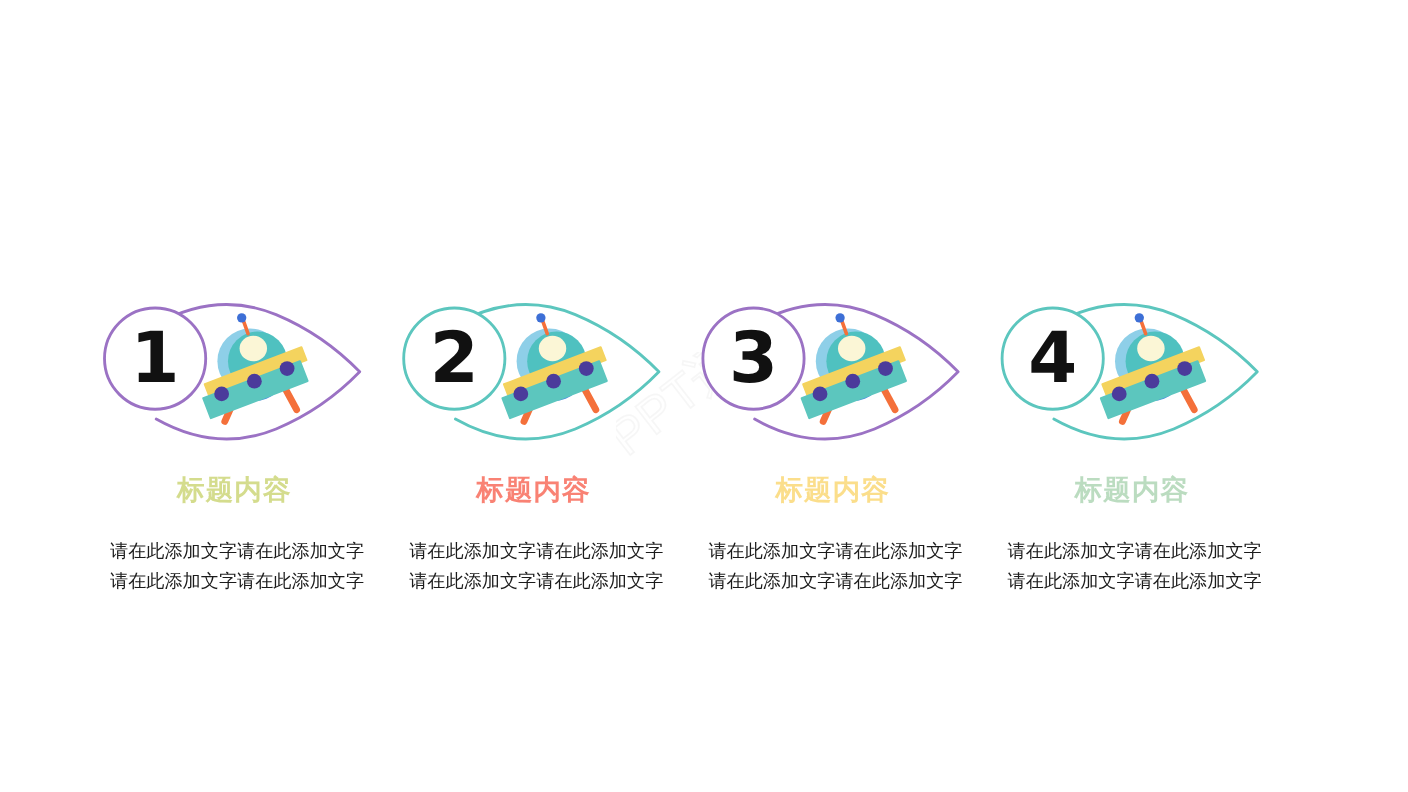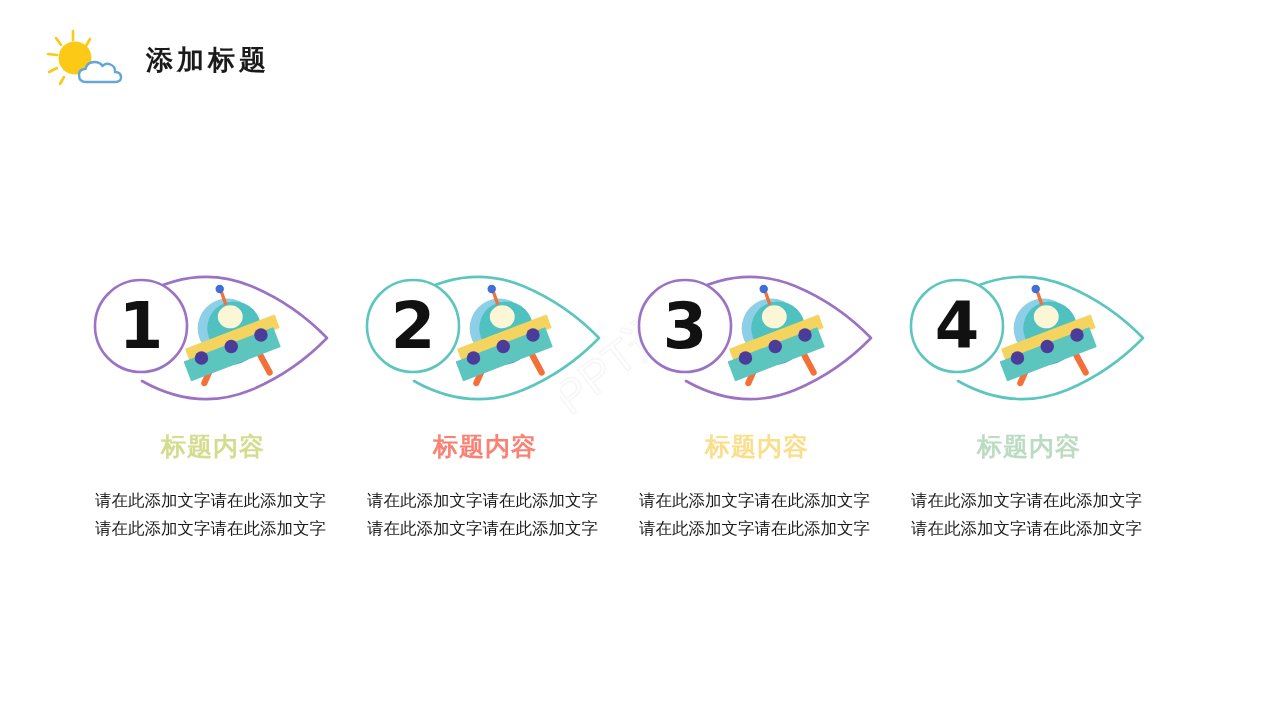--- a/index.html
+++ b/index.html
@@ -85,48 +85,29 @@
     line-height:1;
     white-space:nowrap;
   }
 
   .col-body {
     margin-top:28px;
     width:236px;
     font-size:16.5px;
     line-height:1.72;
     color:#1b1b1b;
-    text-align:left;
+    text-align:right;
     font-family:"DejaVu Sans","Liberation Sans",sans-serif;
   }
 </style>
 </head>
 <body>
 
 <div id="slide">
 
-  <div class="header">
-    <span class="logo-icon">
-      <svg viewBox="0 0 92 68" width="92" height="68" aria-hidden="true">
-        <g stroke="#FCC917" stroke-width="2.6" stroke-linecap="round">
-          <line x1="35" y1="5" x2="35" y2="14"></line>
-          <line x1="18" y1="12" x2="23" y2="19"></line>
-          <line x1="10" y1="28" x2="19" y2="29"></line>
-          <line x1="11" y1="46" x2="19" y2="42"></line>
-          <line x1="22" y1="58" x2="26" y2="51"></line>
-          <line x1="52" y1="13" x2="48" y2="20"></line>
-        </g>
-        <circle cx="37" cy="32" r="16.5" fill="#FCC917"></circle>
-        <path d="M48 56 Q41 56 41 49 Q41 43 47.5 43 Q49 36 56.5 36 Q62 36 64.5 40
-                 Q67.5 36.5 72.5 38.5 Q77.5 40.5 77 46
-                 Q83 46 83 51.5 Q83 56 77 56 Z" fill="#FFFFFF" stroke="#63A6D8" stroke-width="2.4" stroke-linejoin="round"></path>
-      </svg>
-    </span>
-    <span class="header-title">添加标题</span>
-  </div>
 
   <div class="watermark">
     <svg viewBox="0 0 230 140" width="230" height="140" aria-hidden="true">
       <text x="10" y="96" transform="rotate(-38 10 96)" font-family="'Liberation Sans',sans-serif" font-size="46" fill="none" stroke="#EFEFEF" stroke-width="1.6">PPT适用网</text>
     </svg>
   </div>
 
   <div class="columns">
 
     <div class="col c1">

